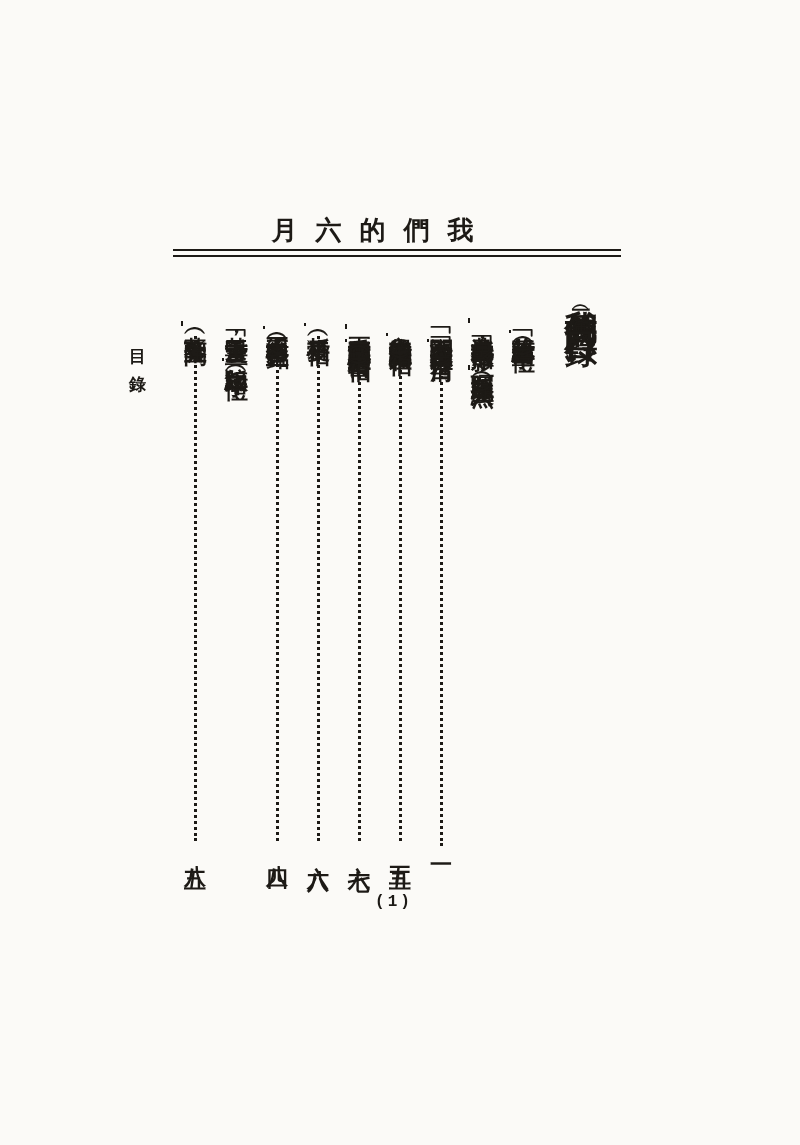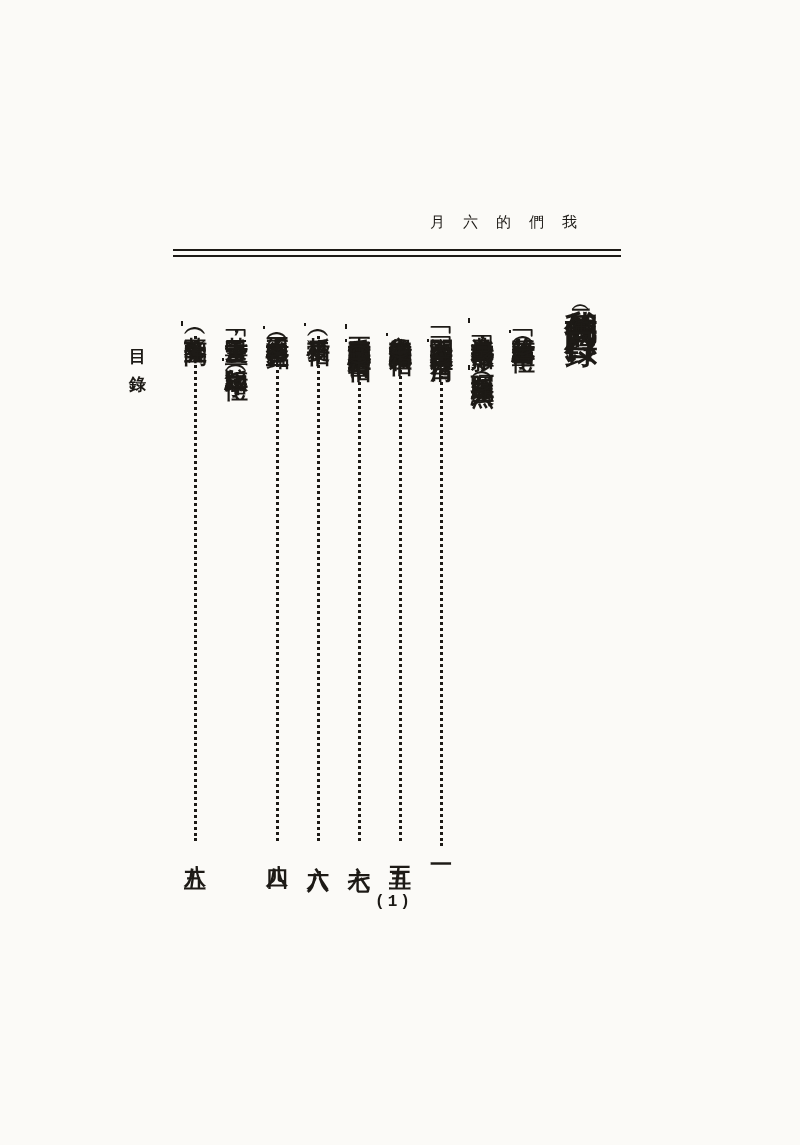--- a/index.html
+++ b/index.html
@@ -6,21 +6,21 @@
   html,body{margin:0;padding:0;}
   body{background:var(--paper);}
   .page{
     position:relative; width:800px; height:1145px; overflow:hidden;
     background:var(--paper); color:var(--ink);
     font-family:"Liberation Serif","DejaVu Serif",serif;
   }
   
   .running-header{
     position:absolute; top:213px; left:150px; width:445px;
-    text-align:right; font-size:15px; font-weight:normal;
+    text-align:center; font-size:26px; font-weight:bold;
     letter-spacing:18px; text-indent:18px; white-space:nowrap;
   }
   
   .double-rule{
     position:absolute; top:249px; left:173px; width:448px; height:4px;
     border-top:2px solid var(--ink); border-bottom:2px solid var(--ink);
   }
   
   .toc-block{
     position:absolute; top:284px; left:174px; width:444px; height:574px;

